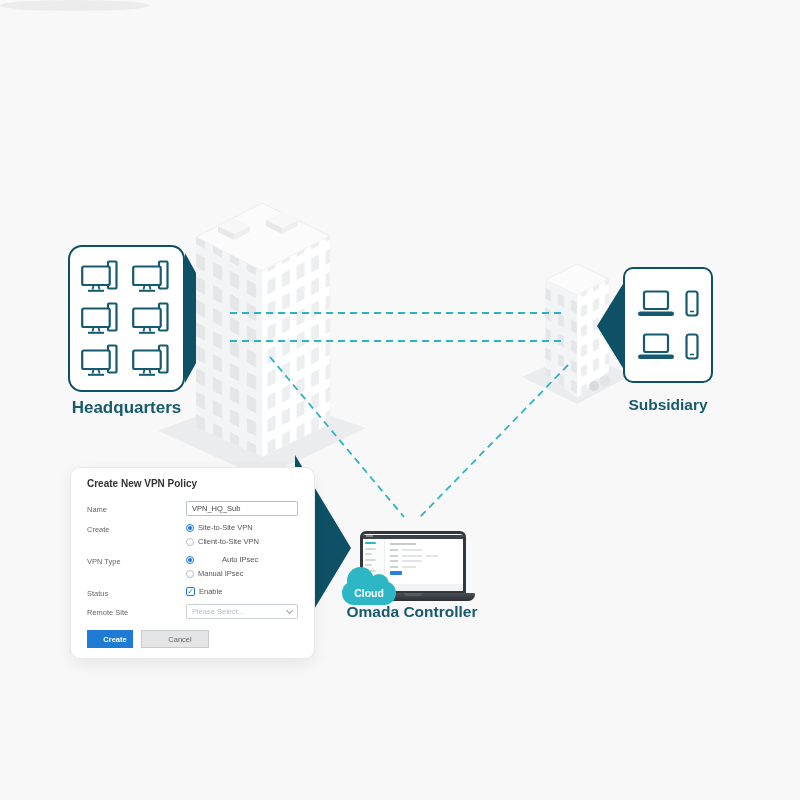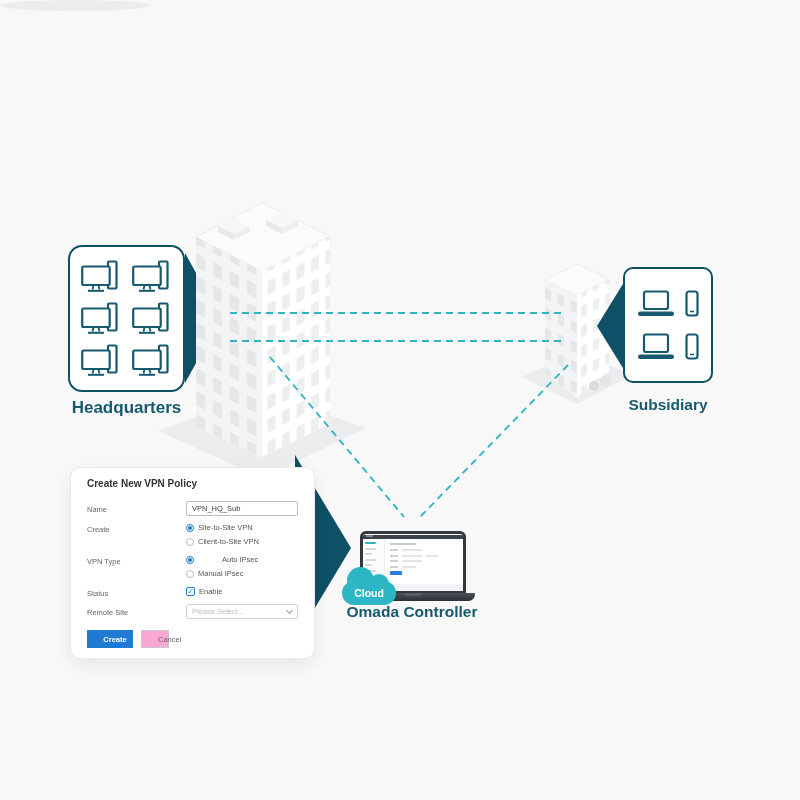--- a/index.html
+++ b/index.html
@@ -67,21 +67,21 @@
   .chk{width:9px;height:9px;border:1px solid #1f7ad4;border-radius:2px;color:#1f7ad4;font-size:8px;
        line-height:7px;text-align:center;box-sizing:border-box;background:#fff;flex:0 0 auto;}
   .sel-box{position:absolute;left:115px;top:136px;width:112px;height:15px;border:1px solid #ccd1d5;
            border-radius:2px;display:flex;align-items:center;justify-content:space-between;
            padding:0 5px;box-sizing:border-box;color:#b9bec3;background:#fff;}
   .chev{width:4px;height:4px;border-right:1px solid #9aa0a5;border-bottom:1px solid #9aa0a5;
         transform:rotate(45deg);margin-top:-2px;}
   .dlg-btn{position:absolute;top:162px;height:18px;border-radius:0;font-size:7.5px;
            font-family:inherit;cursor:pointer;padding-left:16px;}
   .btn-create{left:16px;width:46px;background:#1f7ad4;color:#fff;border:none;font-weight:700;}
-  .btn-cancel{left:70px;width:28px;background:#f9a8d4;border:1px solid #c6cbd0;color:#666;}
+  .btn-cancel{left:70px;width:68px;background:#e5e5e5;border:1px solid #c6cbd0;color:#666;}
 
   
   .lt-screen{position:absolute;left:360px;top:531px;width:106px;height:63px;background:#fff;
              border:3px solid #33383d;border-radius:6px 6px 2px 2px;box-sizing:border-box;
              overflow:hidden;z-index:4;}
   .lt-top{height:4px;background:#3c4247;}
   .lt-top i{display:block;width:7px;height:1.5px;background:#7d848a;margin:1px 0 0 3px;}
   .lt-body{display:flex;height:54px;}
   .lt-side{width:17px;background:#fbfcfc;border-right:1px solid #edefef;padding:3px 2px;
            display:flex;flex-direction:column;gap:3.5px;}

